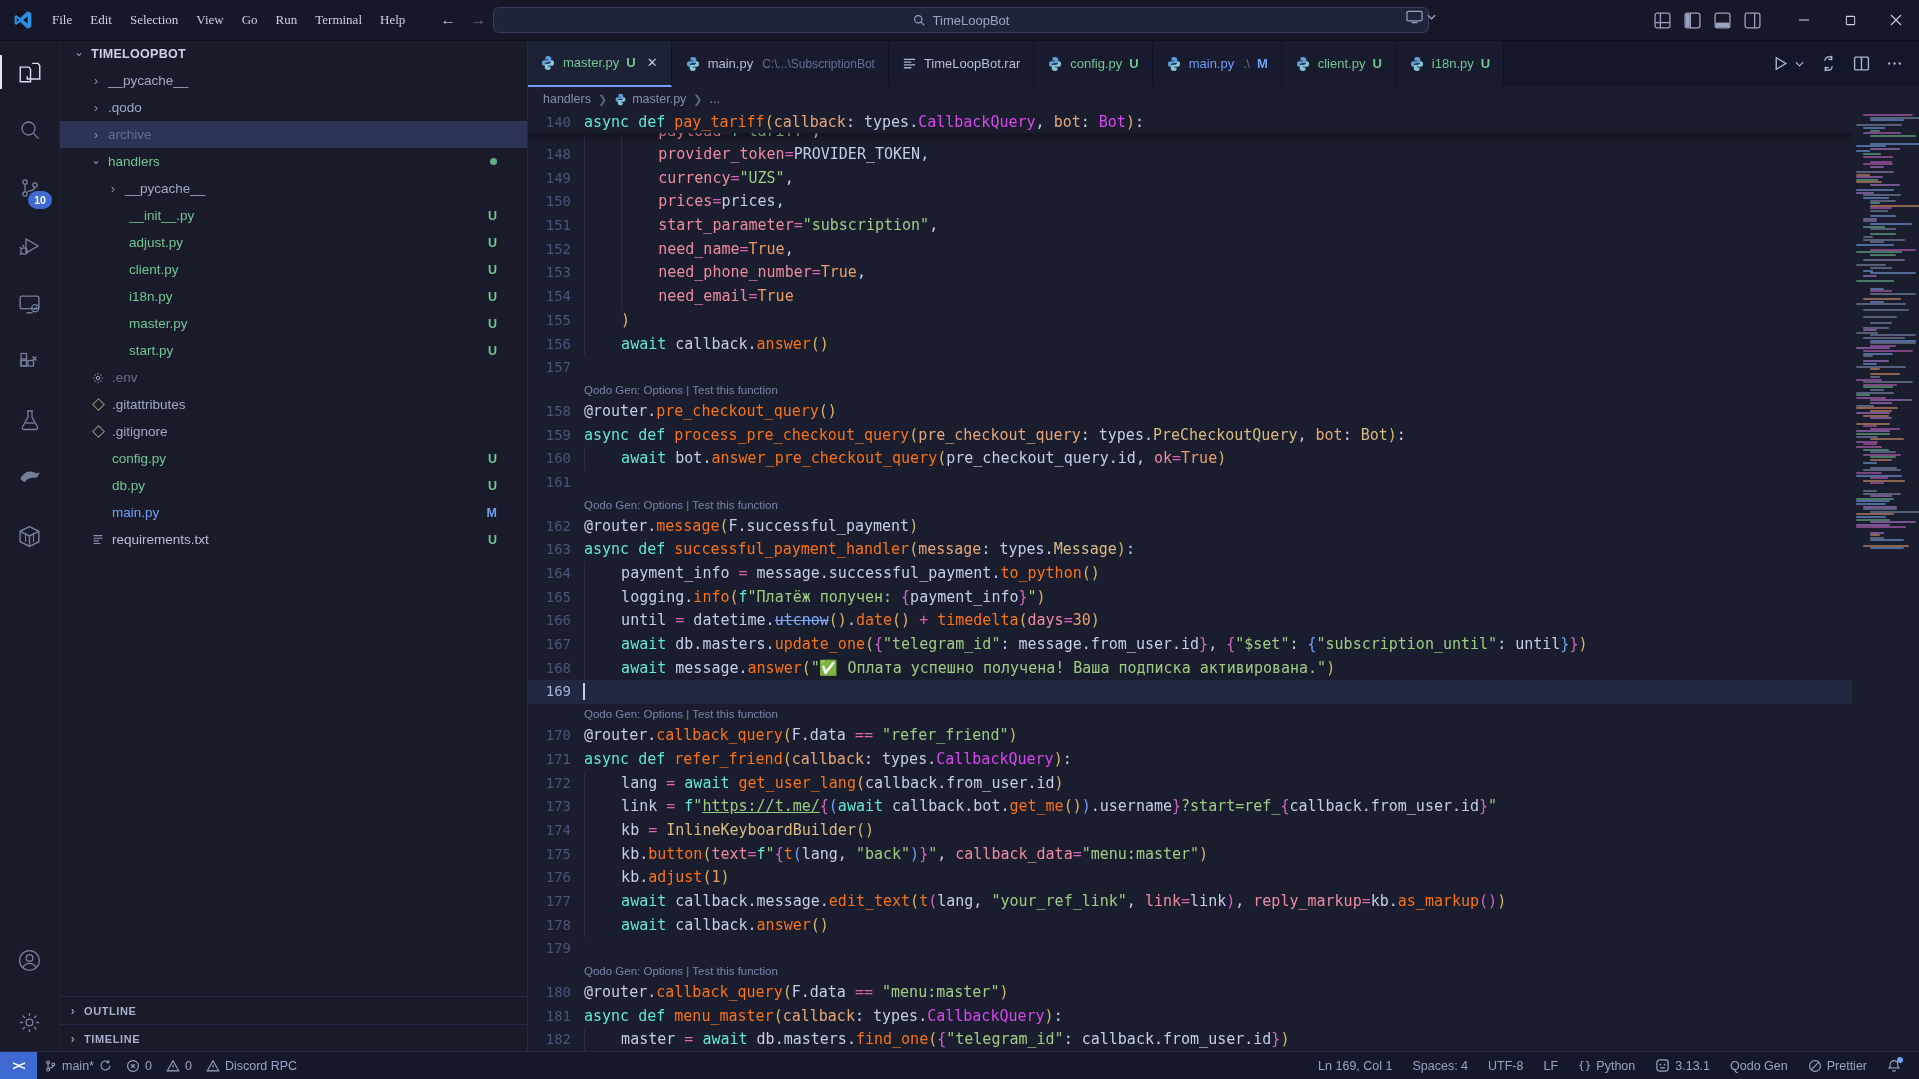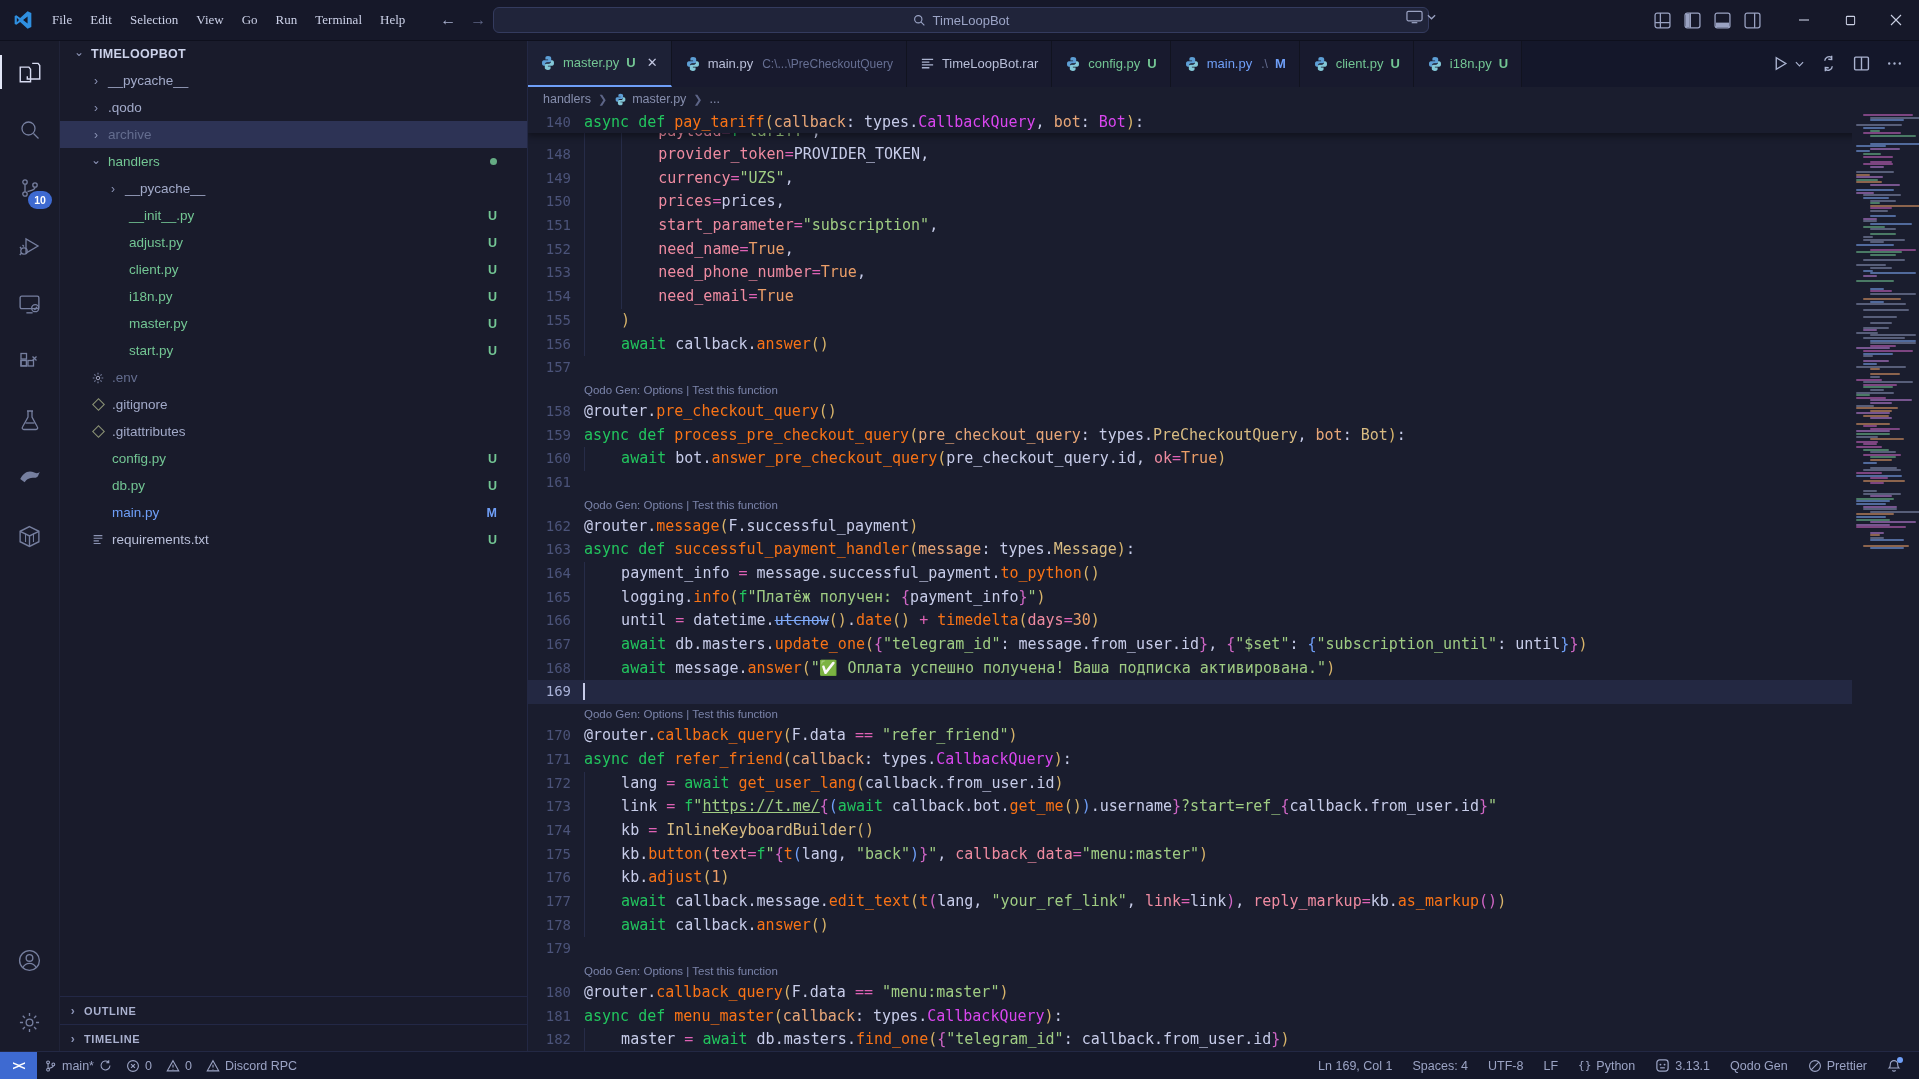--- a/index.html
+++ b/index.html
@@ -80,21 +80,21 @@
   .ln{display:inline-block;width:44px;text-align:right;margin-right:13px;color:#4b5379;font-size:14px;}
   .row.cur .ln{color:#a9b2d8;}
   .row.partial{height:10px;overflow:hidden;}
   .row.partial .inner{position:relative;top:-13px;}
   .row.partial .ln{visibility:hidden;}
   .g{display:inline-block;width:4ch;height:23.7px;vertical-align:top;border-left:1px solid #262c48;}
   .lens{height:20px;line-height:20px;font-size:11.5px;color:#7b84aa;padding-left:57px;
     font-family:"Liberation Sans",sans-serif;}
   .caret{display:inline-block;width:1.5px;height:17px;background:#c6cbe9;vertical-align:middle;margin-left:-1px;}
 
-  .tk-kw{color:#22c55e}.tk-fn{color:#f97316}.tk-str{color:#9fcc83}.tk-num{color:#eb9e68}
+  .tk-kw{color:#5eead4}.tk-fn{color:#f97316}.tk-str{color:#9fcc83}.tk-num{color:#eb9e68}
   .tk-kwa{color:#ef8ba1}.tk-prm{color:#e8a678}.tk-typ{color:#d946ef}.tk-typg{color:#d9bc82}
   .tk-var{color:#c7cce9}.tk-op{color:#df62b5}.tk-p1{color:#d8b46a}.tk-p2{color:#d066c6}.tk-p3{color:#6f9ff8}
   .tk-lnk{color:#9fcc83;text-decoration:underline}
   .tk-strike{color:#7fa9f8;text-decoration:line-through}
   .tk-emo{color:#43b56a}
 
   .minimap{position:absolute;top:0;right:0;width:67px;bottom:0;background:#1a1d2e;z-index:10;padding-top:3px;}
   .mm-bar{height:2px;margin:0 0 0.6px 4px;border-radius:1px;opacity:.55;}
 
   
@@ -367,31 +367,31 @@
             <span class="tree-label st-ignored">.env</span>
           </span>
         </div>
         <div class="tree-row">
           <span class="tw" style="padding-left: 31px;">
             <span style="width: 16px; display: flex; justify-content: center;">
               <svg width="13" height="13" viewBox="0 0 16 16" fill="none" stroke="currentColor" stroke-width="1.3">
                 <rect x="3" y="3" width="10" height="10" transform="rotate(45 8 8)" stroke="#8a9174"></rect>
               </svg>
             </span>
-            <span class="tree-label st-norm">.gitignore</span>
+            <span class="tree-label st-norm">.gitattributes</span>
           </span>
         </div>
         <div class="tree-row">
           <span class="tw" style="padding-left: 31px;">
             <span style="width: 16px; display: flex; justify-content: center;">
               <svg width="13" height="13" viewBox="0 0 16 16" fill="none" stroke="currentColor" stroke-width="1.3">
                 <rect x="3" y="3" width="10" height="10" transform="rotate(45 8 8)" stroke="#8a9174"></rect>
               </svg>
             </span>
-            <span class="tree-label st-norm">.gitattributes</span>
+            <span class="tree-label st-norm">.gitignore</span>
           </span>
         </div>
         <div class="tree-row">
           <span class="tw" style="padding-left: 31px;">
             <span style="width: 16px; display: flex; justify-content: center;"></span>
             <span class="tree-label st-untracked">config.py</span>
           </span>
           <span class="badge U">U</span>
         </div>
         <div class="tree-row">
@@ -446,21 +446,21 @@
           <span class="tab-close">✕</span>
         </div>
         <div class="tab">
           <span>
             <svg width="16" height="16" viewBox="0 0 16 16" fill="none" stroke="currentColor" stroke-width="1.3">
               <path d="M8 1C6 1 5.4 1.9 5.4 2.9V4.6h2.7v.7H3.9C2.6 5.3 2 6.3 2 8s.6 2.7 1.9 2.7h1.2V9.2c0-1 .9-1.9 1.9-1.9h2.6c.9 0 1.6-.8 1.6-1.7V2.9C11.2 1.9 10 1 8 1z" fill="#5d9fd6" stroke="none"></path>
               <path d="M8 15c2 0 2.6-.9 2.6-1.9v-1.7H7.9v-.7h4.2c1.3 0 1.9-1 1.9-2.7s-.6-2.7-1.9-2.7h-1.2v1.5c0 1-.9 1.9-1.9 1.9H6.4c-.9 0-1.6.8-1.6 1.7v2.7C4.8 14.1 6 15 8 15z" fill="#84c8d8" stroke="none"></path>
             </svg>
           </span>
           <span class="st-plain">main.py</span>
-          <span class="tab-desc">C:\...\PreCheckoutQuery</span>
+          <span class="tab-desc">C:\...\SubscriptionBot</span>
         </div>
         <div class="tab">
           <span>
             <svg width="15" height="15" viewBox="0 0 16 16" fill="none" stroke="currentColor" stroke-width="1.3">
               <path d="M2 3.5h12M2 6.5h8M2 9.5h12M2 12.5h8" stroke="#aab3d0" stroke-width="1.4"></path>
             </svg>
           </span>
           <span class="st-plain">TimeLoopBot.rar</span>
         </div>
         <div class="tab">

